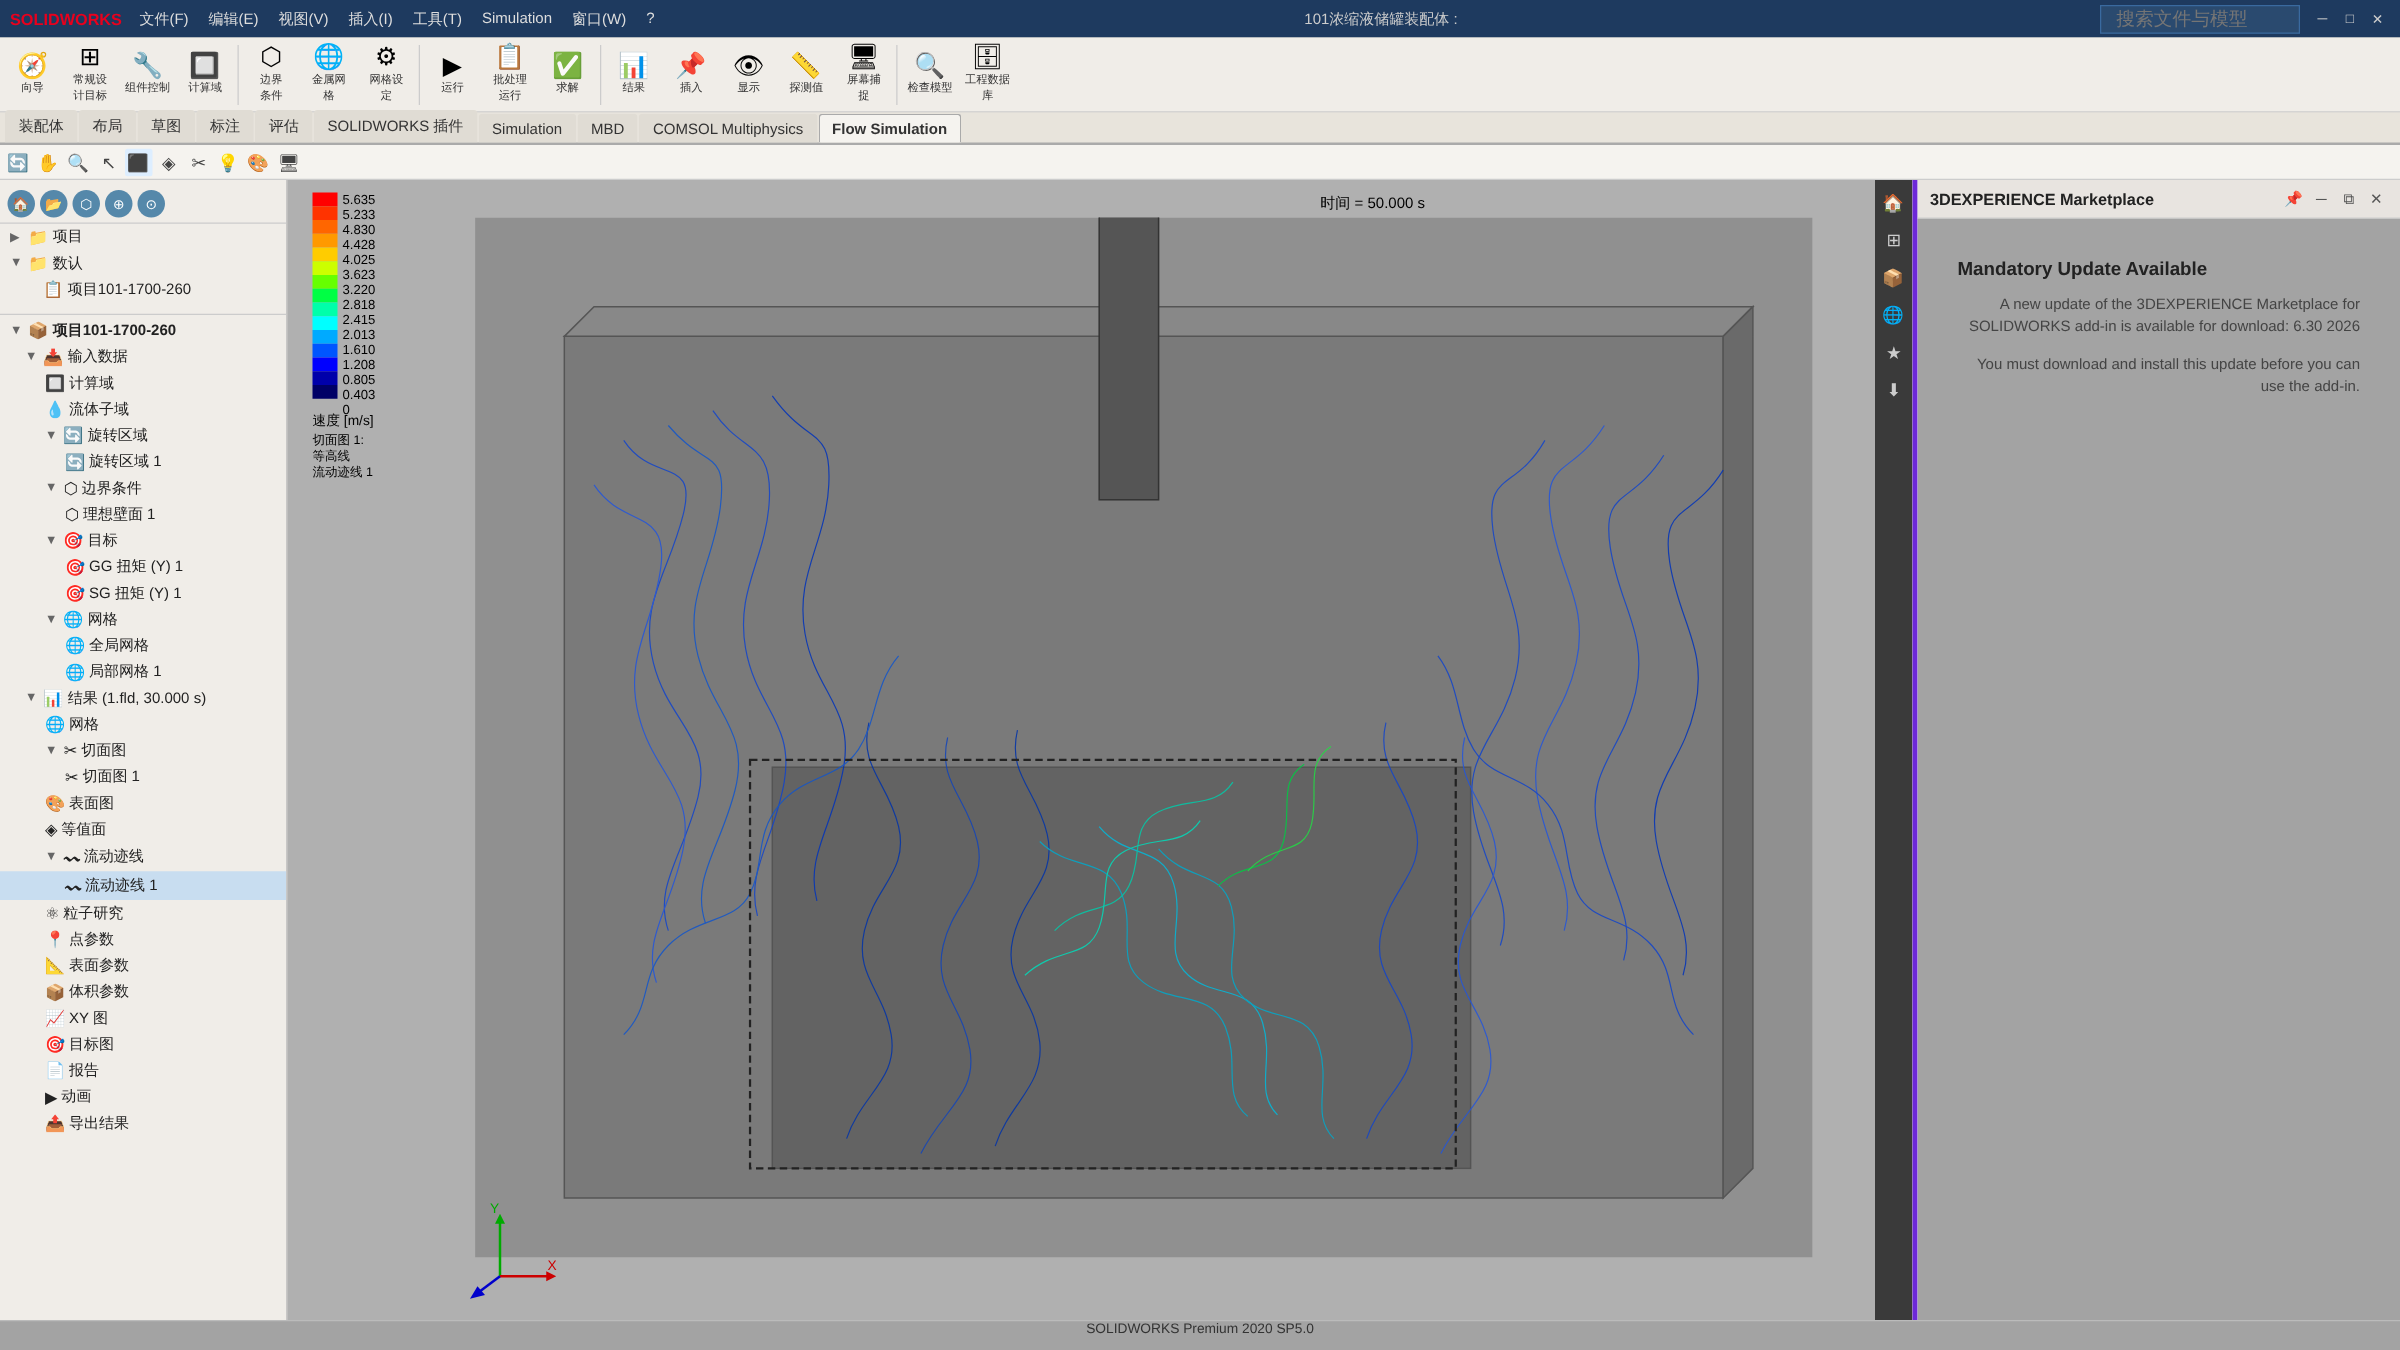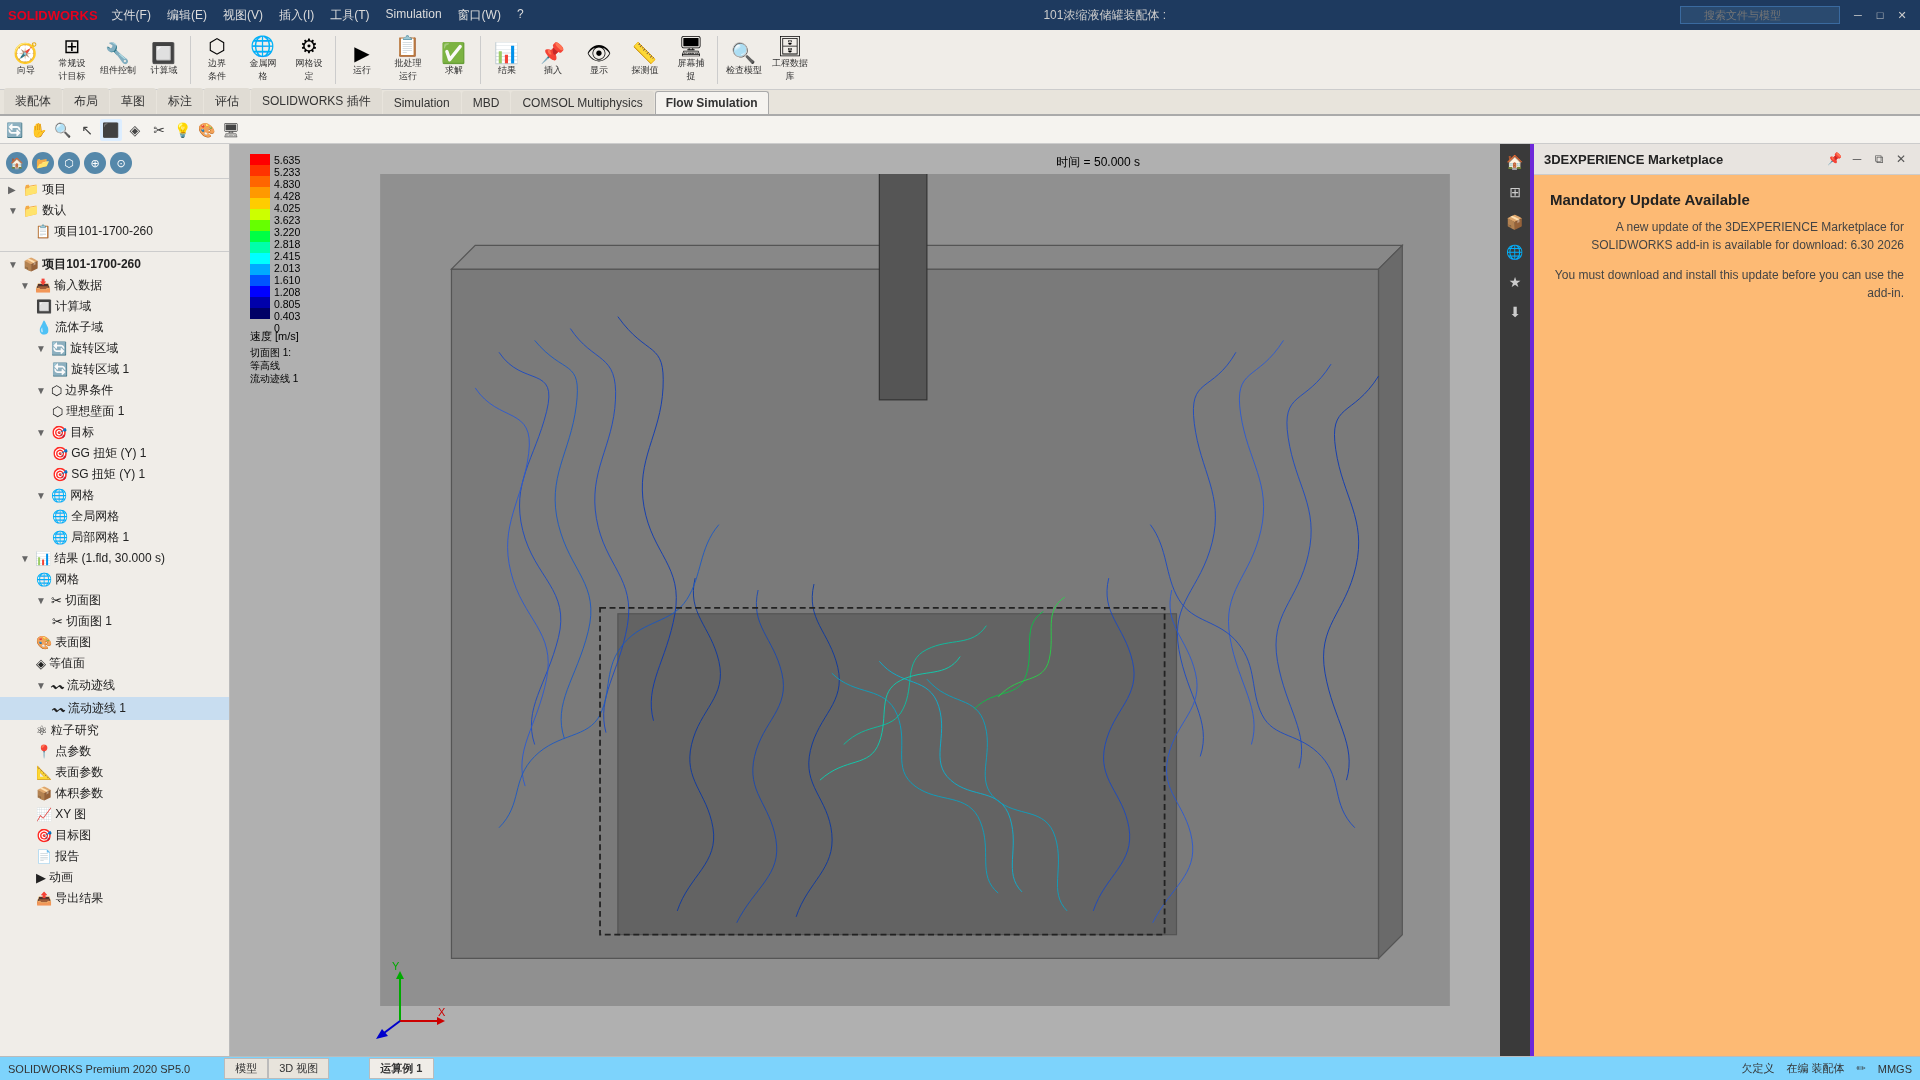--- a/index.html
+++ b/index.html
@@ -13,21 +13,21 @@
       align-items: center;
       padding: 0 8px;
       color: white;
     }
     #titlebar .logo { color: #e8001d; font-weight: bold; font-size: 13px; margin-right: 8px; }
     #titlebar .menus { display: flex; gap: 4px; font-size: 12px; }
     #titlebar .menus span { padding: 2px 6px; cursor: pointer; color: #ddd; }
     #titlebar .title-center { flex: 1; text-align: center; font-size: 12px; color: #ccc; }
     #titlebar .window-btns { display: flex; gap: 2px; }
     #titlebar .window-btns span { width: 20px; height: 18px; display: flex; align-items: center; justify-content: center; color: #ccc; cursor: pointer; font-size: 11px; }
-    #titlebar .search-box { background: #2a4a6f; border: 1px solid #3a6a9f; color: #ccc; padding: 2px 23px; font-size: 11px; width: 160px; margin-right: 8px; }
+    #titlebar .search-box { background: #2a4a6f; border: 1px solid #3a6a9f; color: #ccc; padding: 2px 12px; font-size: 15px; width: 160px; margin-right: 8px; }
 
     
     #toolbar1 {
       height: 60px;
       background: #f0ede8;
       border-bottom: 1px solid #ccc;
       display: flex;
       align-items: center;
       padding: 0 4px;
       gap: 2px;
@@ -171,48 +171,49 @@
       display: flex;
       align-items: center;
       justify-content: space-between;
       border-bottom: 1px solid #ccc;
     }
     .mp-title { font-size: 13px; font-weight: bold; color: #222; }
     .mp-controls { display: flex; gap: 4px; }
     .mp-ctrl-btn { width: 18px; height: 18px; display: flex; align-items: center; justify-content: center; cursor: pointer; font-size: 12px; color: #555; }
     .mp-content {
       flex: 1;
-      padding: 16px;
-      background: #fdba74;
+      padding: 32px;
+      background: #a3a3a3;
     }
     .mp-section-title { font-size: 15px; font-weight: bold; color: #222; margin-bottom: 10px; }
     .mp-body-text { font-size: 12px; color: #444; line-height: 1.5; margin-bottom: 12px; text-align: right; }
     .mp-update-btn {
       background: #1a7cc4;
       color: white;
       border: none;
       padding: 12px 20px;
       width: 100%;
       font-size: 14px;
       font-weight: bold;
       cursor: pointer;
       border-radius: 2px;
     }
 
     
     #statusbar {
       height: 24px;
-      background: #7dd3fc;
+      background: #a3a3a3;
       border-top: 1px solid #bbb;
       display: flex;
       align-items: center;
       padding: 0 8px;
       font-size: 11px;
       color: #333;
       gap: 34px;
+      flex-direction: column;
     }
     .status-tabs { display: flex; gap: 0; }
     .status-tab {
       padding: 2px 10px;
       border: 1px solid #bbb;
       background: #e8e4dc;
       font-size: 11px;
       cursor: pointer;
     }
     .status-tab.active { background: #f0ede8; font-weight: bold; margin-left: 40px; }

